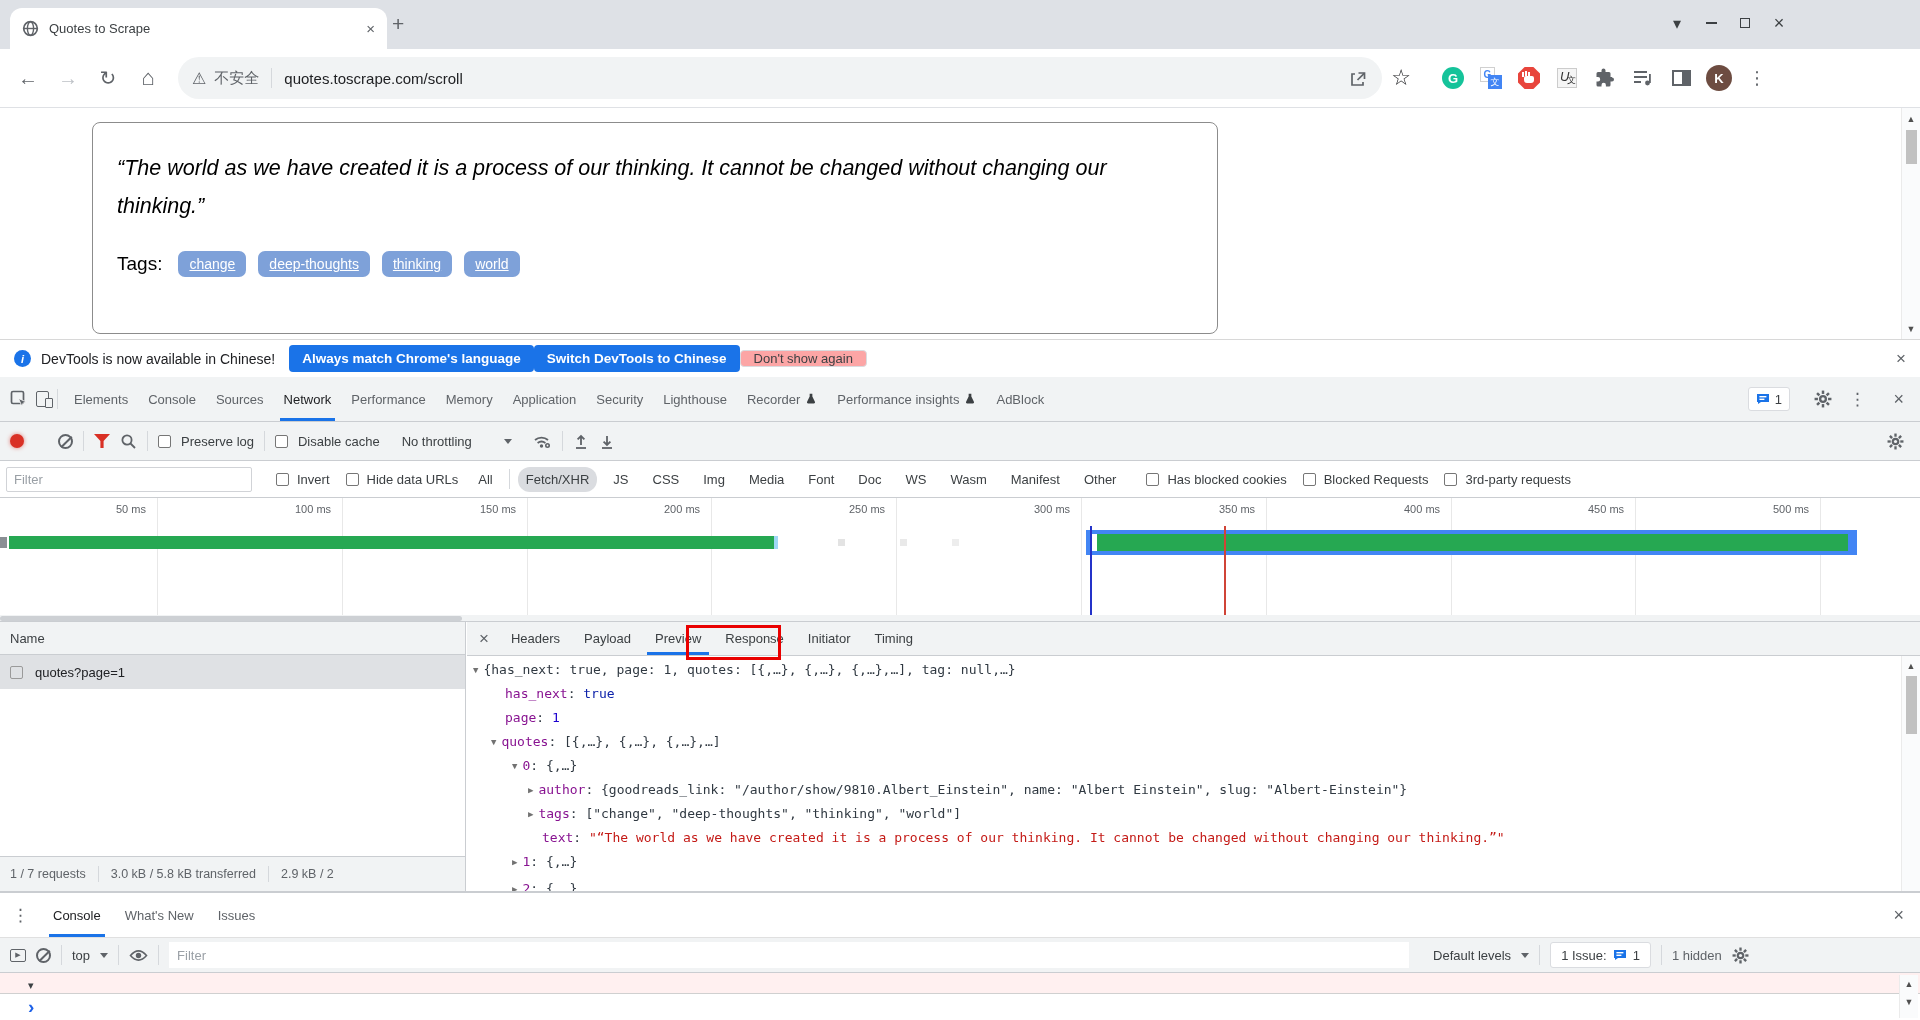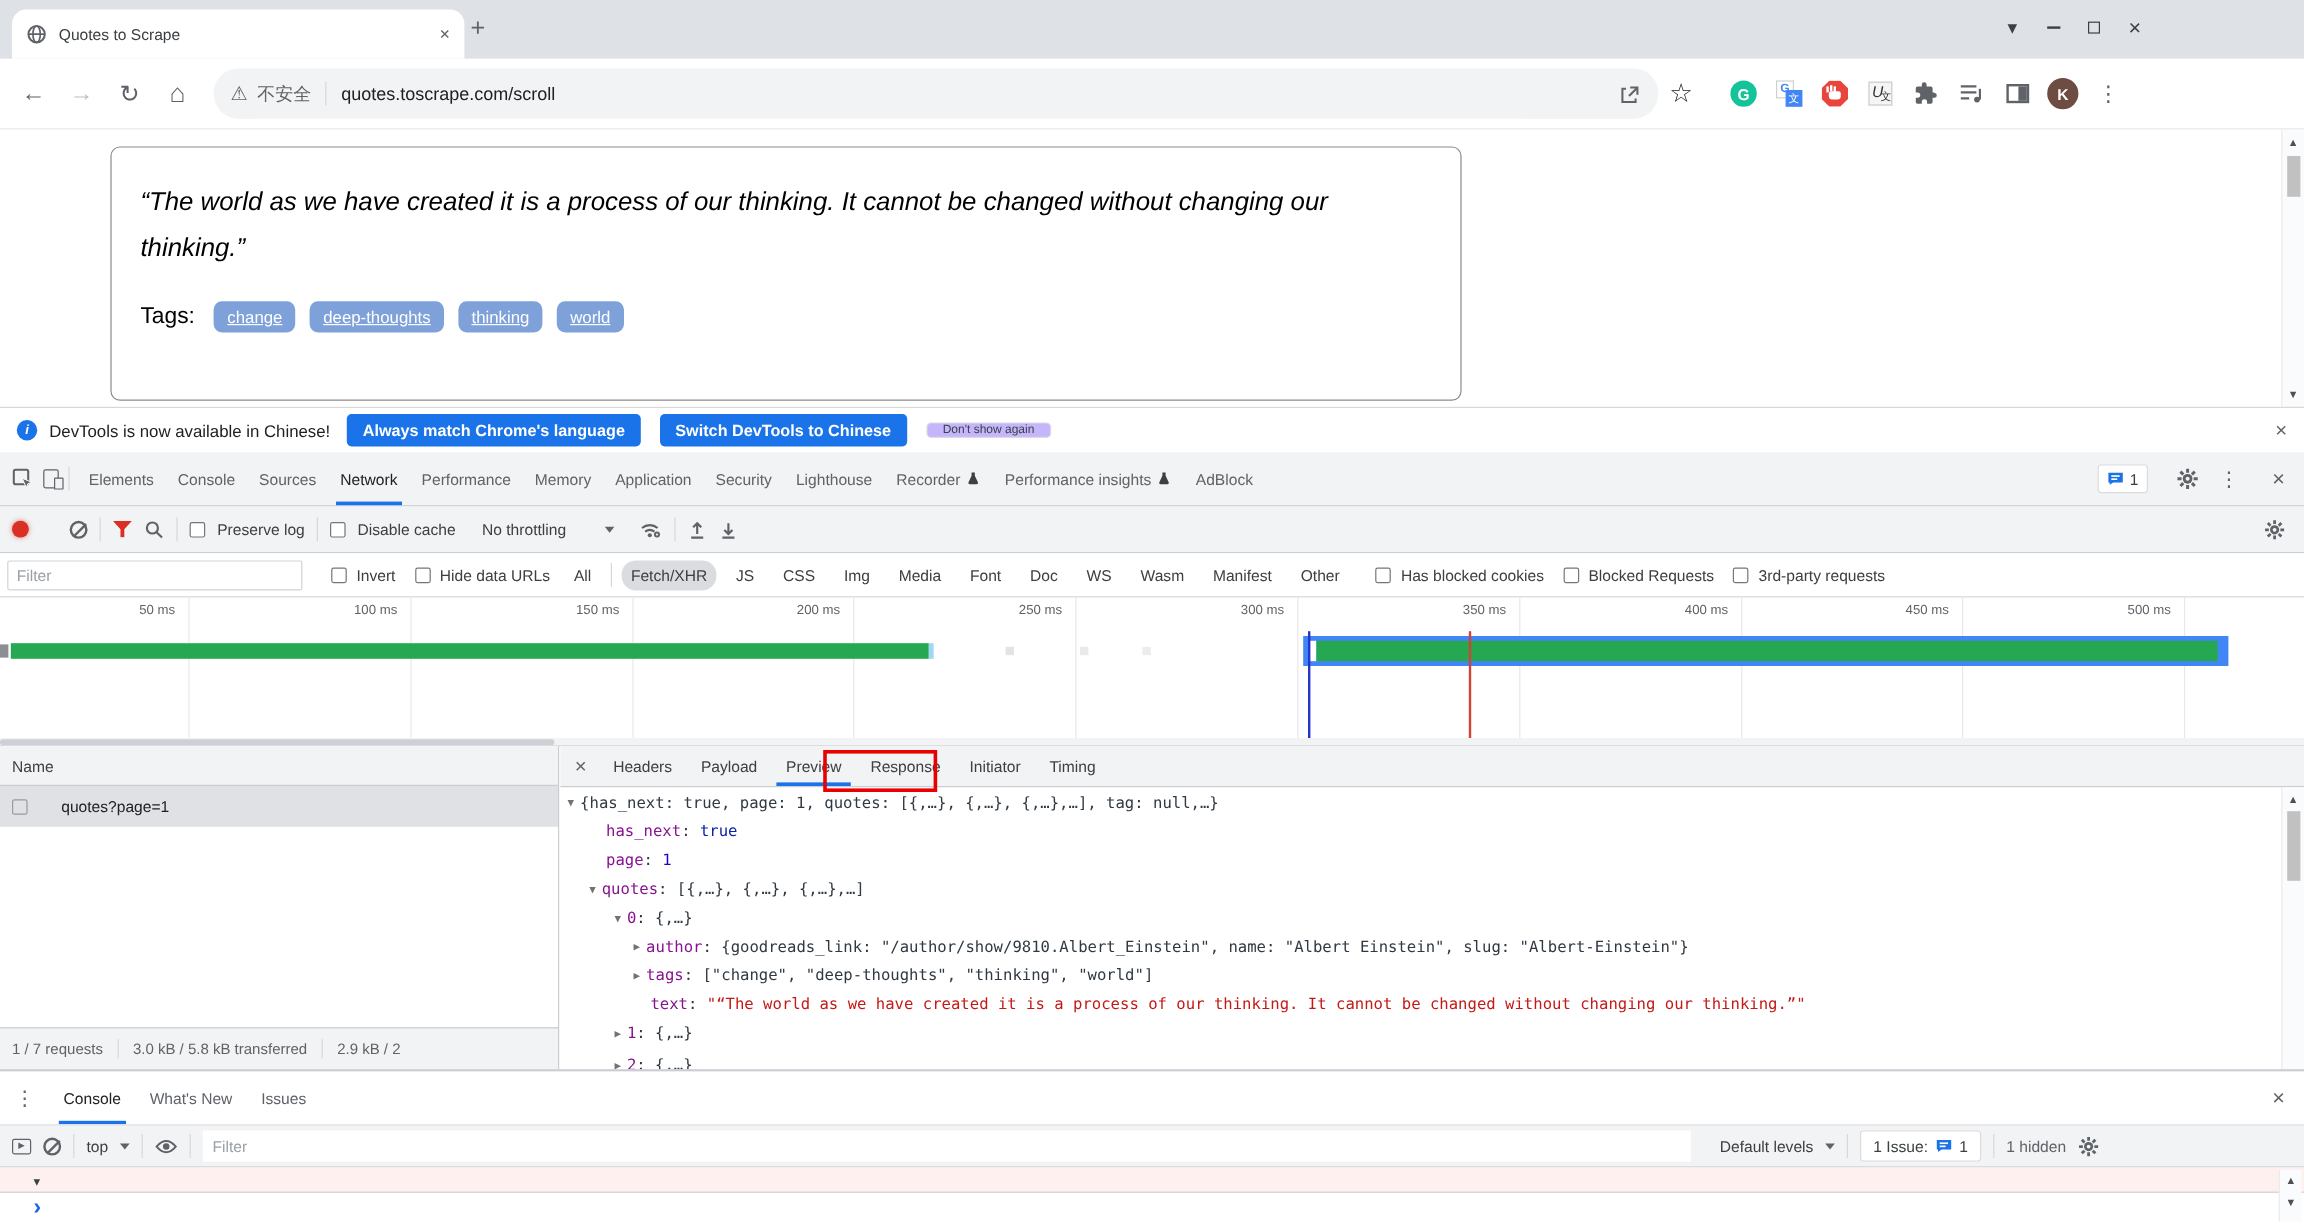--- a/index.html
+++ b/index.html
@@ -38,22 +38,22 @@
   #tags-label { font-size:19px; color:#000; margin-right:4px; }
   .tag-pill { background:#7ea1d9; color:#fff; font-size:14px; padding:5px 11px; border-radius:7px; }
   .sb-track { background:#fafbfc; border-left:1px solid #ebebeb; }
   .sb-arrow { color:#505050; font-size:9px; text-align:center; width:100%; }
   .sb-thumb { background:#c1c1c1; border-radius:0; width:11px; margin:0 auto; }
 
   
   #notice { left:0; top:339px; width:1920px; height:38px; background:#fff; border-top:1px solid #d8d8d8; display:flex; align-items:center; }
   #info-ic { width:17px; height:17px; border-radius:50%; background:#1a73e8; color:#fff; font-size:11px; font-weight:bold; font-style:italic; display:flex; align-items:center; justify-content:center; margin-left:14px; }
   #notice-text { font-size:14px; color:#202124; margin:0 14px 0 10px; }
-  .blue-btn { background:#1a73e8; color:#fff; font-size:13.5px; font-weight:bold; border:none; border-radius:4px; padding:6px 13px; margin-right:16px; white-space:nowrap; }
-  .ghost-btn { background:#c4b5fd; color:#3c4043; font-size:10px; border:1px solid #dadce0; border-radius:4px; padding:0 13px; white-space:nowrap; }
+  .blue-btn { background:#1a73e8; color:#fff; font-size:13.5px; font-weight:bold; border:none; border-radius:4px; padding:6px 13px; margin-right:0; white-space:nowrap; }
+  .ghost-btn { background:#fca5a5; color:#3c4043; font-size:13px; border:1px solid #dadce0; border-radius:4px; padding:0 13px; white-space:nowrap; }
 
   
   #dt-tabbar { left:0; top:377px; width:1920px; height:45px; background:#f1f3f4; border-bottom:1px solid #cacdd1; display:flex; align-items:center; }
   .dt-tab { font-size:13px; color:#5f6368; padding:0 10px; height:100%; display:flex; align-items:center; gap:5px; position:relative; white-space:nowrap; }
   .dt-tab.active { color:#202124; }
   .dt-tab.active::after { content:""; position:absolute; left:6px; right:6px; bottom:0; height:3px; background:#1a73e8; }
   #net-toolbar { left:0; top:422px; width:1920px; height:39px; background:#f1f3f4; border-bottom:1px solid #cacdd1; display:flex; align-items:center; gap:10px; padding-left:10px; }
   #rec-dot { width:14px; height:14px; border-radius:50%; background:#d93025; box-shadow:0 0 4px rgba(217,48,37,.6); }
   .slashcirc { width:15px; height:15px; border:2px solid #5f6368; border-radius:50%; position:relative; }
   .slashcirc::after { content:""; position:absolute; left:-1px; top:5.5px; width:15px; height:2px; background:#5f6368; transform:rotate(-45deg); }
@@ -69,21 +69,21 @@
   #timeline { left:0; top:498px; width:1920px; height:124px; background:#fff; border-bottom:1px solid #cacdd1; overflow:hidden; }
   .gline { position:absolute; top:0; width:1px; height:117px; background:#e8e8e8; }
   .tick { position:absolute; top:5px; font-size:11px; color:#5f6368; white-space:nowrap; }
   .vline { position:absolute; top:28px; height:92px; width:2px; }
   #tl-scroll { position:absolute; left:0; top:117px; width:1920px; height:7px; background:#f1f3f4; }
   #tl-thumb { position:absolute; left:0; top:1px; width:462px; height:5px; background:#cdd0d4; border-radius:3px; }
 
   
   #req-panel { left:0; top:622px; width:466px; height:269px; background:#fff; border-right:1px solid #cacdd1; }
   #req-head { height:33px; background:#f1f3f4; border-bottom:1px solid #cacdd1; display:flex; align-items:center; padding-left:10px; font-size:13px; color:#3c4043; }
-  #req-row { height:34px; background:#dfe1e4; display:flex; align-items:center; gap:28px; padding-left:10px; font-size:13px; color:#202124; }
+  #req-row { height:34px; background:#dfe1e4; display:flex; align-items:center; gap:12px; padding-left:10px; font-size:13px; color:#202124; }
   #req-foot { position:absolute; left:0; bottom:0; width:100%; height:35px; background:#f1f3f4; border-top:1px solid #cacdd1; display:flex; align-items:center; gap:12px; padding-left:10px; font-size:12.5px; color:#5f6368; overflow:hidden; white-space:nowrap; }
   #detail-panel { left:467px; top:622px; width:1453px; height:269px; background:#fff; }
   #detail-tabs { height:34px; background:#f1f3f4; border-bottom:1px solid #cacdd1; display:flex; align-items:center; }
   .detail-tab { font-size:13px; color:#3c4043; padding:0 12px; height:100%; display:flex; align-items:center; position:relative; }
   .detail-tab.active::after { content:""; position:absolute; left:4px; right:4px; bottom:0; height:3px; background:#1a73e8; }
   #preview-redbox { position:absolute; left:219px; top:3px; width:95px; height:35px; border:3px solid #e90000; z-index:5; }
   #json-tree { position:relative; height:235px; overflow:hidden; font-family:"DejaVu Sans Mono", monospace; font-size:13px; color:#303942; }
   .jline { position:absolute; white-space:nowrap; height:24px; line-height:24px; }
   .tri { color:#727272; font-size:9px; margin-right:5px; vertical-align:1px; }
   .jkey { color:#881391; }

